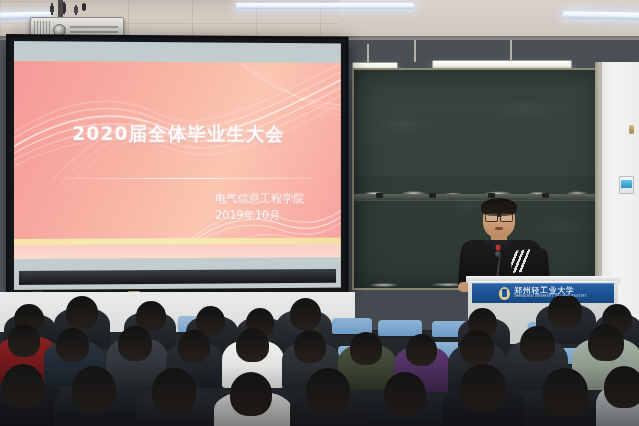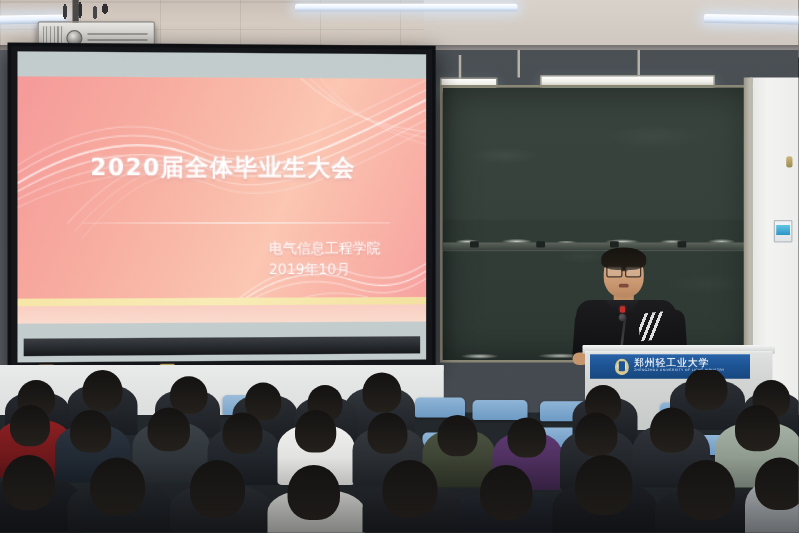--- a/index.html
+++ b/index.html
@@ -245,21 +245,21 @@
     position:absolute;left:468px;top:281px;width:150px;height:62px;
     background:linear-gradient(180deg,#dfe1e0 0%,#d2d5d4 35%,#c6cac9 100%);
     border-top:1px solid #f2f3f2;
   }
   .podium-top{
     position:absolute;left:466px;top:276px;width:154px;height:7px;
     background:linear-gradient(180deg,#f4f5f4,#c8cbca);
     border-radius:1px;
   }
   .podium-banner{
-    position:absolute;left:472px;top:283px;width:128px;height:20px;
+    position:absolute;left:472px;top:283px;width:142px;height:20px;
     background:linear-gradient(180deg,#2a64a8 0%,#1d5495 45%,#17477f 100%);
     display:flex;align-items:center;justify-content:center;gap:4px;
     box-shadow:inset 0 1px 0 rgba(255,255,255,.25);
   }
   .uni-logo{
     width:11px;height:13px;flex:0 0 auto;
     background:radial-gradient(circle at 50% 45%,#f0e2b0 0 40%,#d8c98f 41% 100%);
     border-radius:50% 50% 45% 45%;
     position:relative;
   }

